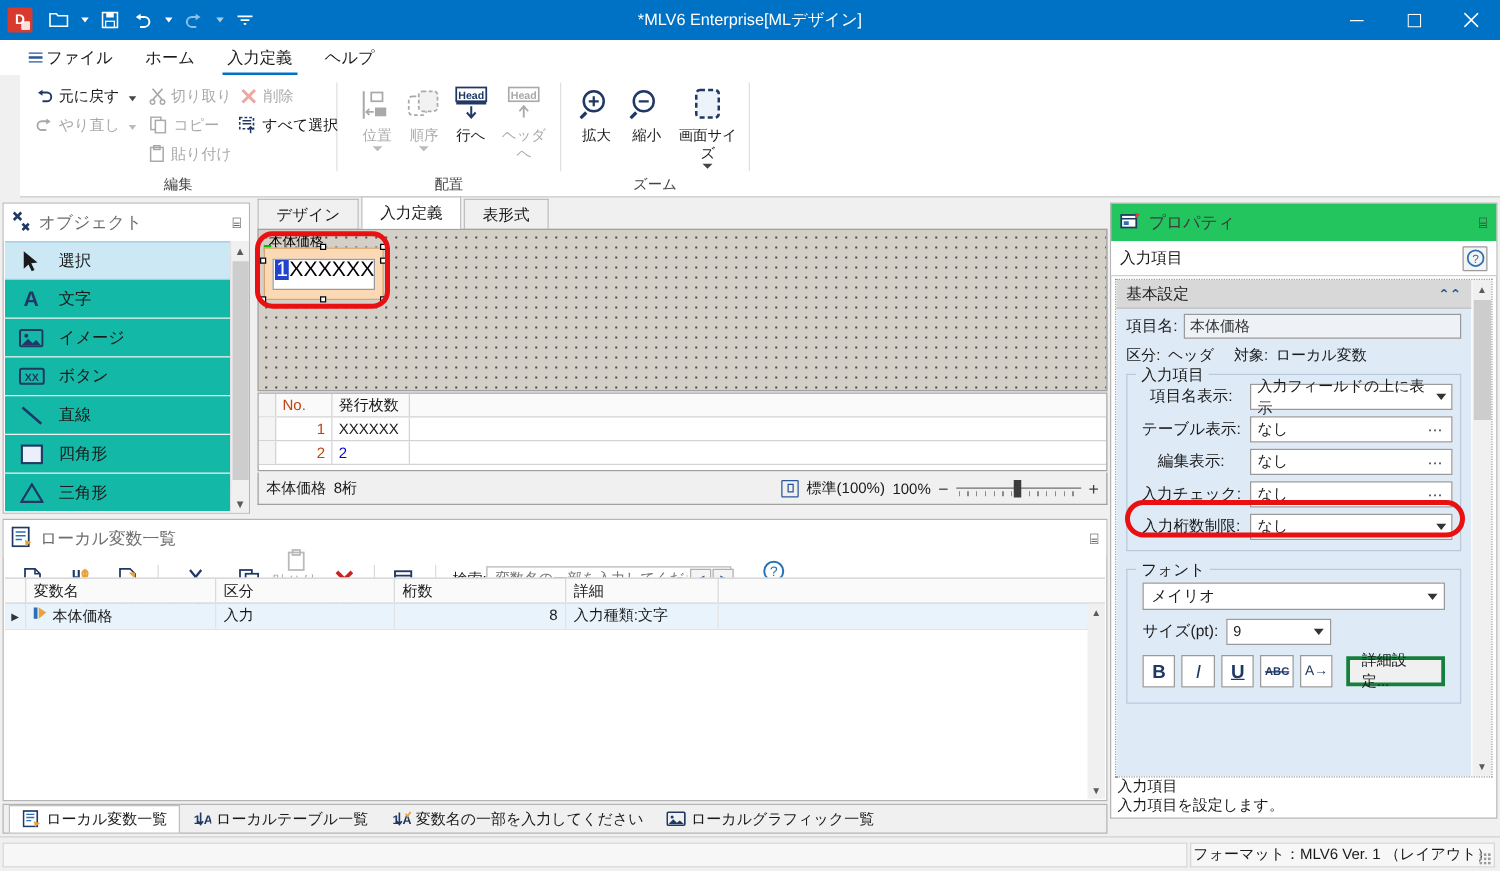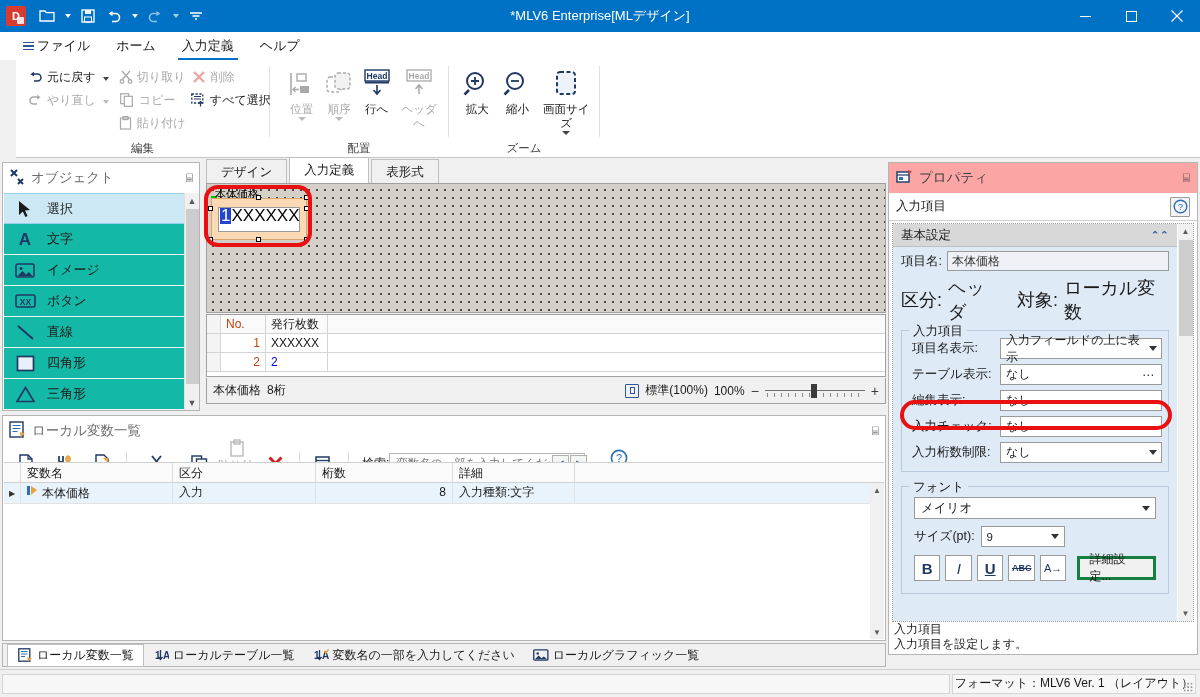--- a/index.html
+++ b/index.html
@@ -276,21 +276,21 @@
   .btab { display:flex; align-items:center; gap:4px; padding:2px 9px; font-size:12px; }
   .btab.active { background:#fff; border:1px solid #c0c0c0; }
   .btab .bicon{ width:16px; height:14px; display:flex; align-items:center; justify-content:center;}
 
   
   .proppanel {
     position:absolute; left:888px; top:3px; width:310px; height:493px;
     background:#fff; border:1px solid #b5b5b5;
   }
   .prop-head {
-    height:30px; background:#fca5a5; display:flex; align-items:center; padding:0 7px; gap:6px;
+    height:30px; background:#22c55e; display:flex; align-items:center; padding:0 7px; gap:6px;
     font-size:13.5px; color:#3c3c3c;
   }
   .prop-sub {
     height:28px; display:flex; align-items:center; padding:0 7px; font-size:12.5px;
     border-bottom:1px solid #cfcfcf; background:#fff;
   }
   .qmark {
     margin-left:auto; width:20px; height:20px; border:1px solid #9a9a9a; background:#f4f4f4;
     display:flex; align-items:center; justify-content:center; color:#2b579a; font-size:13px;
     border-radius:1px;
@@ -318,29 +318,29 @@
   }
   .pcombo .cap {
     margin-left:auto; width:17px; height:19px; display:flex; align-items:center;
     justify-content:center;
   }
   .pcombo .cap:after{
     content:""; border-left:4px solid transparent; border-right:4px solid transparent;
     border-top:5px solid #333;
   }
   .pcombo .dots { margin-left:auto; padding:0 6px; letter-spacing:1px; color:#333; font-size:12px; }
-  .inline-pair { display:flex; align-items:center; gap:6px; padding:5px 8px 0; font-size:18px; }
+  .inline-pair { display:flex; align-items:center; gap:6px; padding:5px 8px 0; font-size:12px; }
   .fieldset {
     margin:6px 8px 0; border:1px solid #b9c9dc; padding:2px 4px 8px; position:relative;
   }
   .fieldset > .legend {
     position:absolute; top:-8px; left:7px; background:#dfeaf7; padding:0 4px; font-size:12.5px;
   }
   .fs-row { display:flex; align-items:center; padding:5px 2px 0 6px; gap:6px; font-size:12.5px; }
-  .fs-row .plabel{ width:82px; }
+  .fs-row .plabel{ width:82px;text-align:center; }
   .fontsel {
     margin:8px 8px 0; height:22px; border:1px solid #9a9a9a; background:#fff; display:flex;
     align-items:center; padding-left:6px; font-size:12.5px;
   }
   .fontsel .cap { margin-left:auto; width:19px; display:flex; align-items:center; justify-content:center; }
   .fontsel .cap:after{ content:""; border-left:4px solid transparent; border-right:4px solid transparent;
     border-top:5px solid #333; }
   .sizerow { display:flex; align-items:center; gap:6px; padding:7px 8px 0; font-size:12.5px; }
   .sizesel { width:84px; height:21px; border:1px solid #9a9a9a; background:#fff; display:flex;
     align-items:center; padding-left:5px; font-size:11.5px; }

